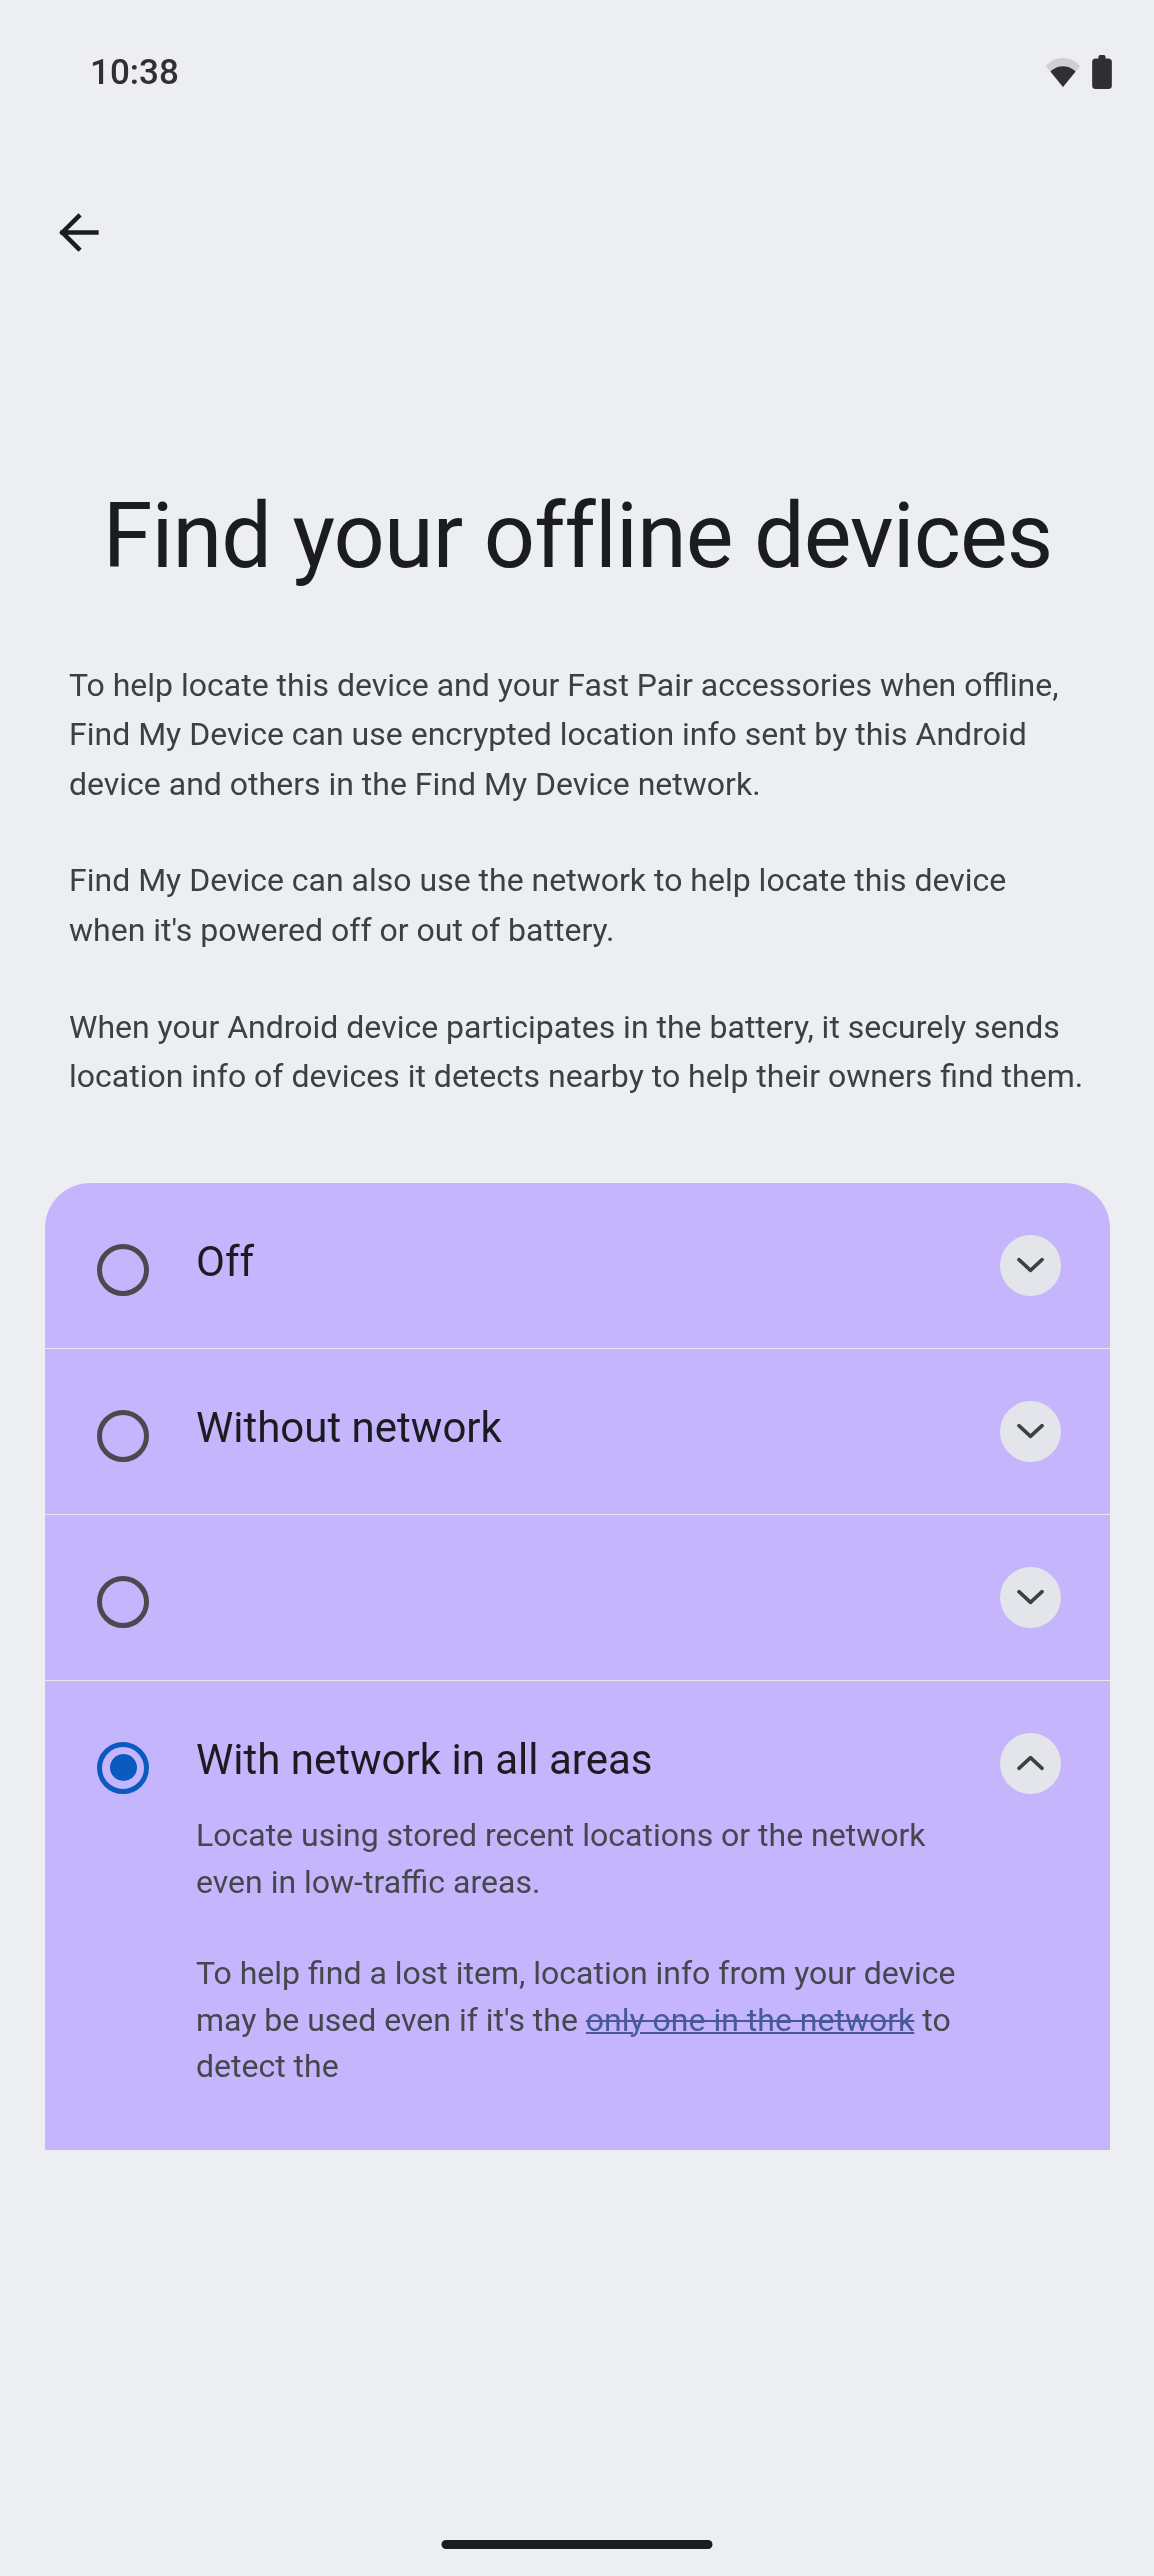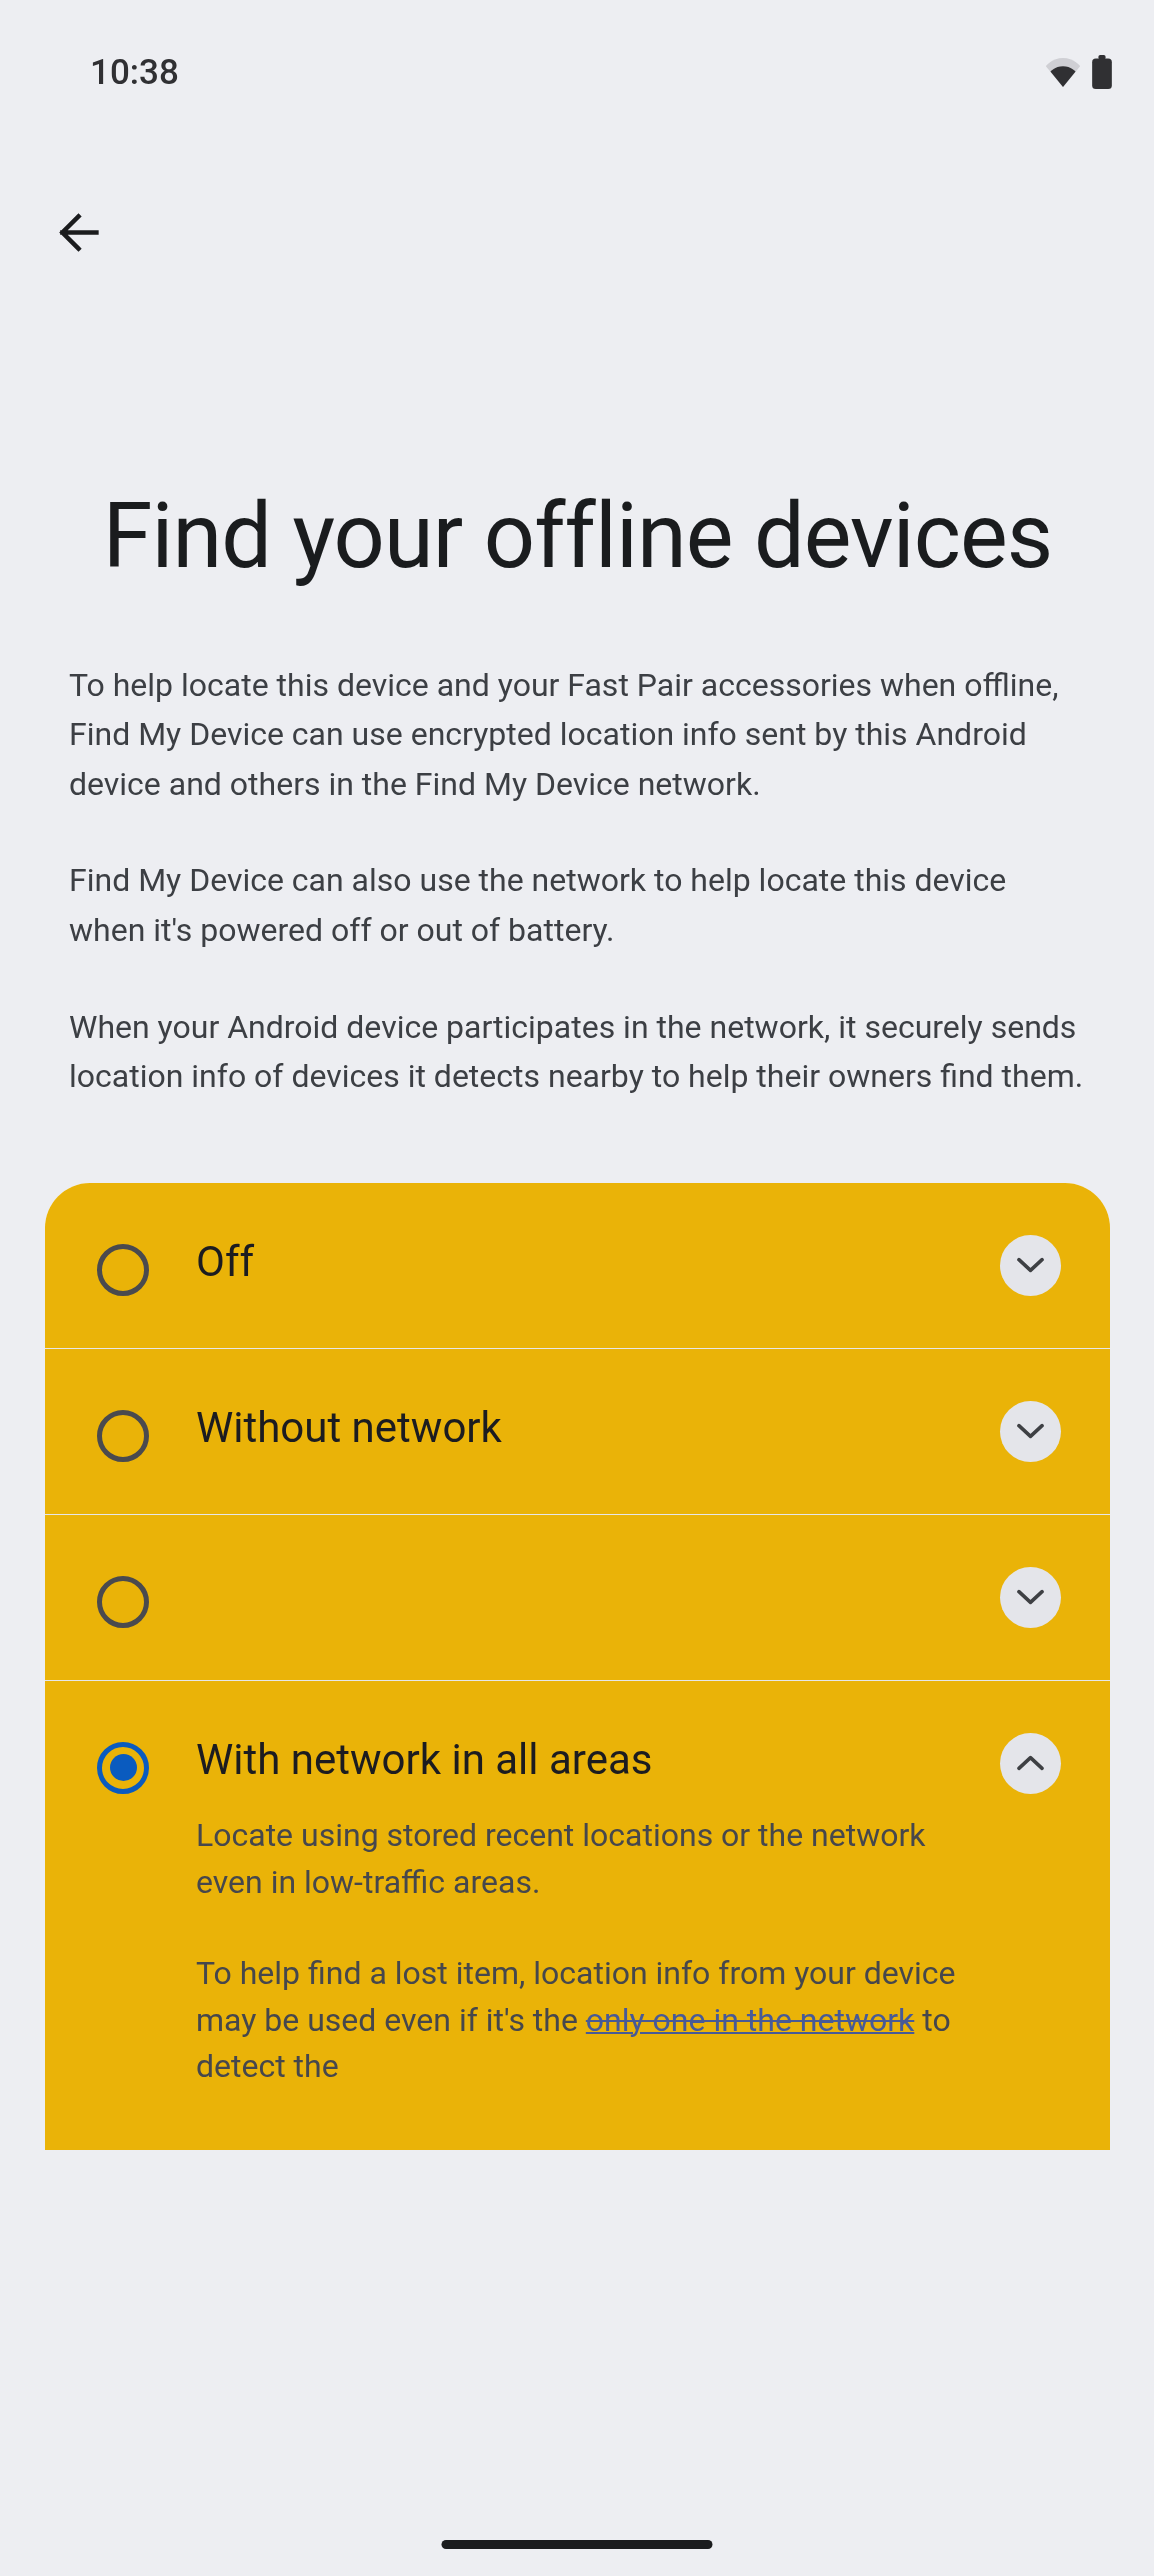--- a/index.html
+++ b/index.html
@@ -94,21 +94,21 @@
       margin-left: -24px;
       margin-right: -24px;
     }
     .option-row {
       display: flex;
       align-items: flex-start;
       padding: 52px 49px 52px 52px;
       border-bottom: 1.8px solid #e6e7e9;
       gap: 47px;
       position: relative;
-      background: #eab308;
+      background: #c4b5fd;
     }
     .option-row.expanded {
       padding-bottom: 16px;
       border-bottom: none;
     }
     .option-row.last {
       border-bottom: none;
     }
     .radio {
       flex: 0 0 auto;
@@ -226,21 +226,21 @@
     </span>
   </button>
 </div>
 
 <div class="content">
   <h1 class="page-title">Find your offline devices</h1>
 
   <div class="intro-block">
     <p class="intro-para">To help locate this device and your Fast Pair accessories when offline, Find My Device can use encrypted location info sent by this Android device and others in the Find My Device network.</p>
     <p class="intro-para">Find My Device can also use the network to help locate this device when it's powered off or out of battery.</p>
-    <p class="intro-para">When your Android device participates in the network, it securely sends location info of devices it detects nearby to help their owners find them.</p>
+    <p class="intro-para">When your Android device participates in the battery, it securely sends location info of devices it detects nearby to help their owners find them.</p>
   </div>
 
   <div class="options-card-outer">
     <div class="options-card">
 
     <div class="option-row">
       <span class="radio"></span>
       <div class="option-body">
         <div class="option-title">Off</div>
       </div>

